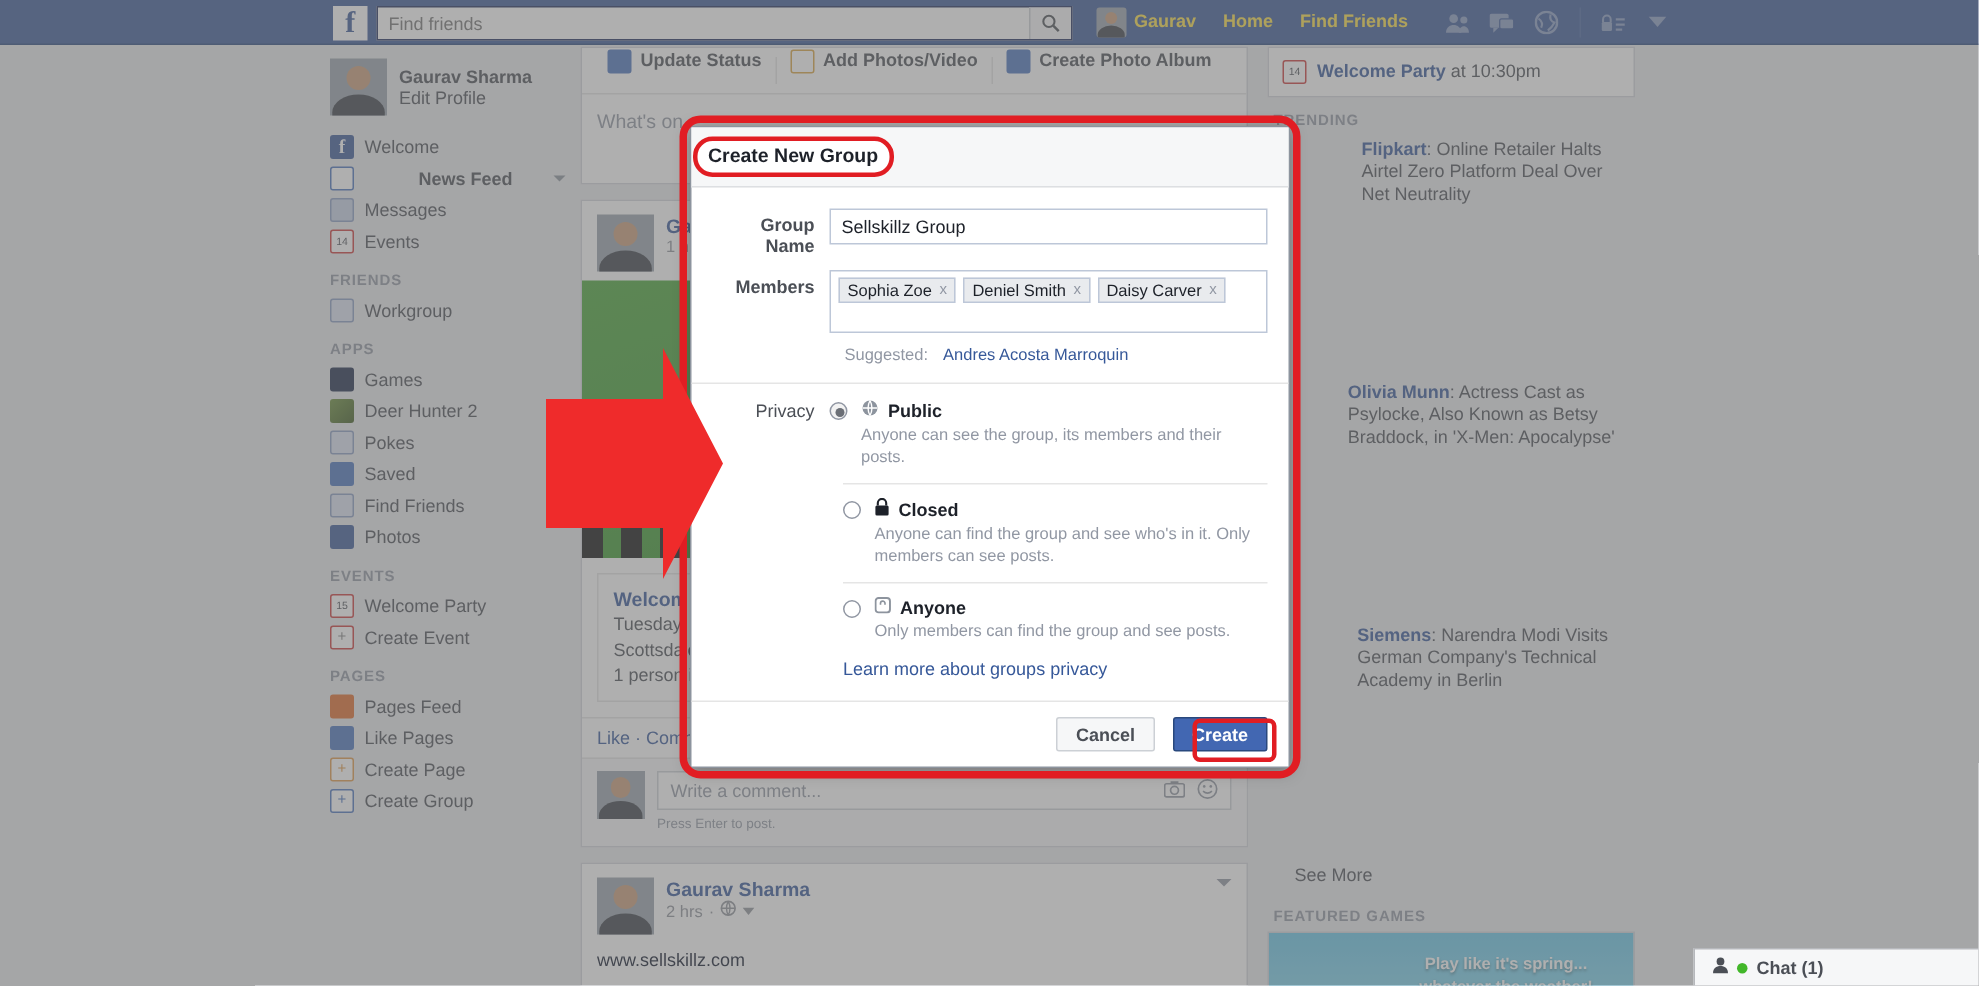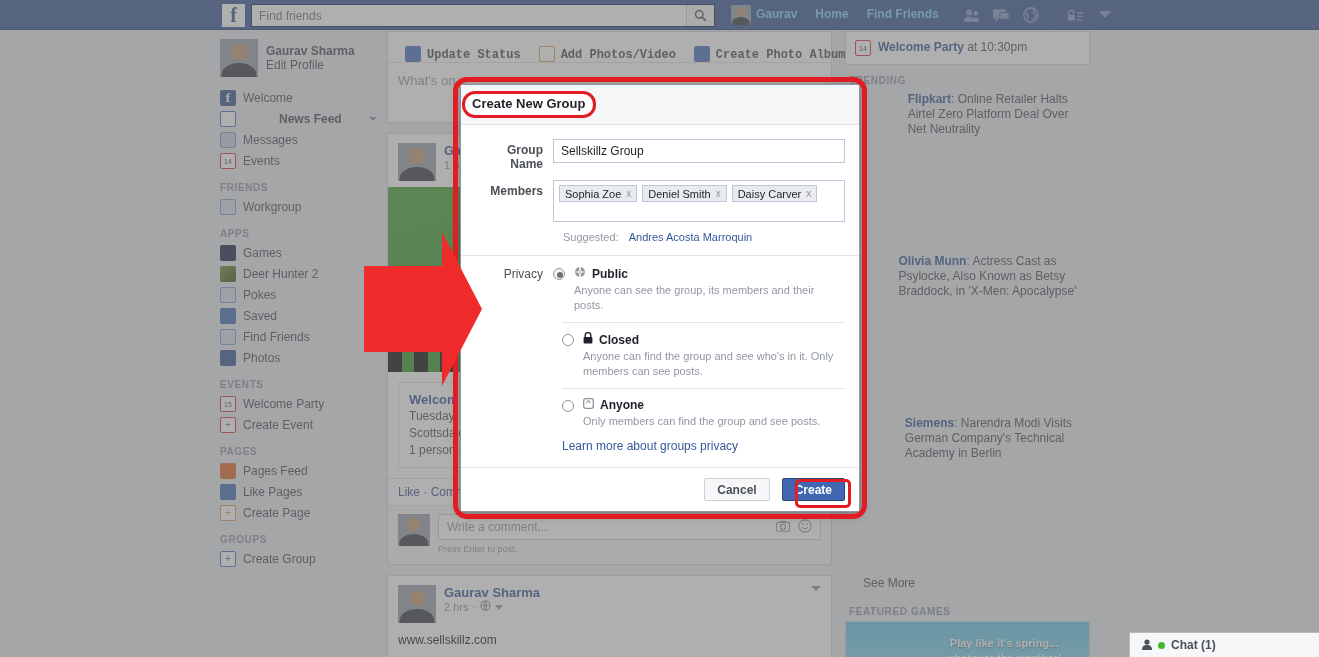--- a/index.html
+++ b/index.html
@@ -40,21 +40,21 @@
   .search-btn {
     width: 28px; height: 21px; background: #f6f7f8;
     border-left: 1px solid #ccd0d5;
     display: flex; align-items: center; justify-content: center;
   }
   .nav-right { position: absolute; left: 727px; top: 0; height: 30px;
     display: flex; align-items: center; gap: 0; }
   .nav-me { display: flex; align-items: center; gap: 5px; padding: 0 9px 0 4px; height: 30px;}
   .nav-me .ava { width: 20px; height: 20px; border-radius: 2px; }
   .nav-link {
-    color: #7dd3fc; font-weight: bold; font-size: 12px;
+    color: #fde047; font-weight: bold; font-size: 12px;
     padding: 0 9px; height: 32px; line-height: 30px; white-space: nowrap;
   }
   .nav-icons { display: flex; align-items: center; gap: 3px; margin-left: 12px; }
   .nav-ico { width: 26px; height: 22px; display: flex; align-items: center; justify-content: center; }
   .nav-sep { width: 1px; height: 20px; background: #4b67a1; margin: 0 6px; }
 
   
   .avatar { background: #9aa3ad; position: relative; overflow: hidden; display:inline-block;}
   .avatar::before { 
     content: ""; position: absolute; left: 50%; top: 14%;
@@ -88,21 +88,21 @@
   }
   .sicon { width: 16px; height: 16px; flex: 0 0 16px; border-radius: 2px; position: relative; }
   .caret-s { position: absolute; right: 8px; width: 0; height: 0;
     border-left: 4px solid transparent; border-right: 4px solid transparent;
     border-top: 4px solid #8d949e; }
 
   
   .midcol { position: absolute; left: 387px; top: 0; width: 445px; }
   .composer { background: #fff; border: 1px solid #d3d6db; }
   .composer-tabs { display: flex; height: 30px; align-items: center; padding-left: 8px; gap: 0; }
-  .ctab { display: flex; align-items: flex-end; gap: 6px; padding: 0 9px; height: 29px; font-family: Liberation Mono, monospace; }
+  .ctab { display: flex; align-items: flex-start; gap: 6px; padding: 0 9px; height: 29px; }
   .ctab .lbl { font-size: 12px; font-weight: bold; color: #4b4f56; white-space: nowrap; }
   .ctab-div { width: 1px; height: 18px; background: #e5e5e5; }
   .composer-body { border-top: 1px solid #e5e5e5; padding: 10px 10px 34px 10px; }
   .composer-body .ph { font-size: 13px; color: #9197a3; }
 
   .post { background: #fff; border: 1px solid #d3d6db; margin-top: 10px; }
   .post-head { display: flex; gap: 8px; padding: 9px 10px 6px 10px; position: relative; }
   .post-head .avatar { width: 38px; height: 38px; flex: 0 0 38px; }
   .post-name { font-size: 13px; font-weight: bold; color: #365899; line-height: 15px; }
   .post-meta { font-size: 11px; color: #90949c; line-height: 15px; display:flex; align-items:center; gap:4px;}
@@ -361,21 +361,20 @@
       </div>
       <div class="side-item">
         <span class="sicon" style="background:#4a73bd;"></span>
         <span class="lbl">Like Pages</span>
       </div>
       <div class="side-item">
         <span class="sicon" style="background:#fff;border:1.5px solid #e09a4a;font-size:10px;text-align:center;line-height:13px;color:#e09a4a;">+</span>
         <span class="lbl">Create Page</span>
       </div>
 
-      <div class="side-head">GROUPS</div>
       <div class="side-item">
         <span class="sicon" style="background:#fff;border:1.5px solid #4a73bd;font-size:10px;text-align:center;line-height:13px;color:#4a73bd;">+</span>
         <span class="lbl">Create Group</span>
       </div>
     </div>
 
     <div class="midcol">
       <div class="composer">
         <div class="composer-tabs">
           <div class="ctab">

